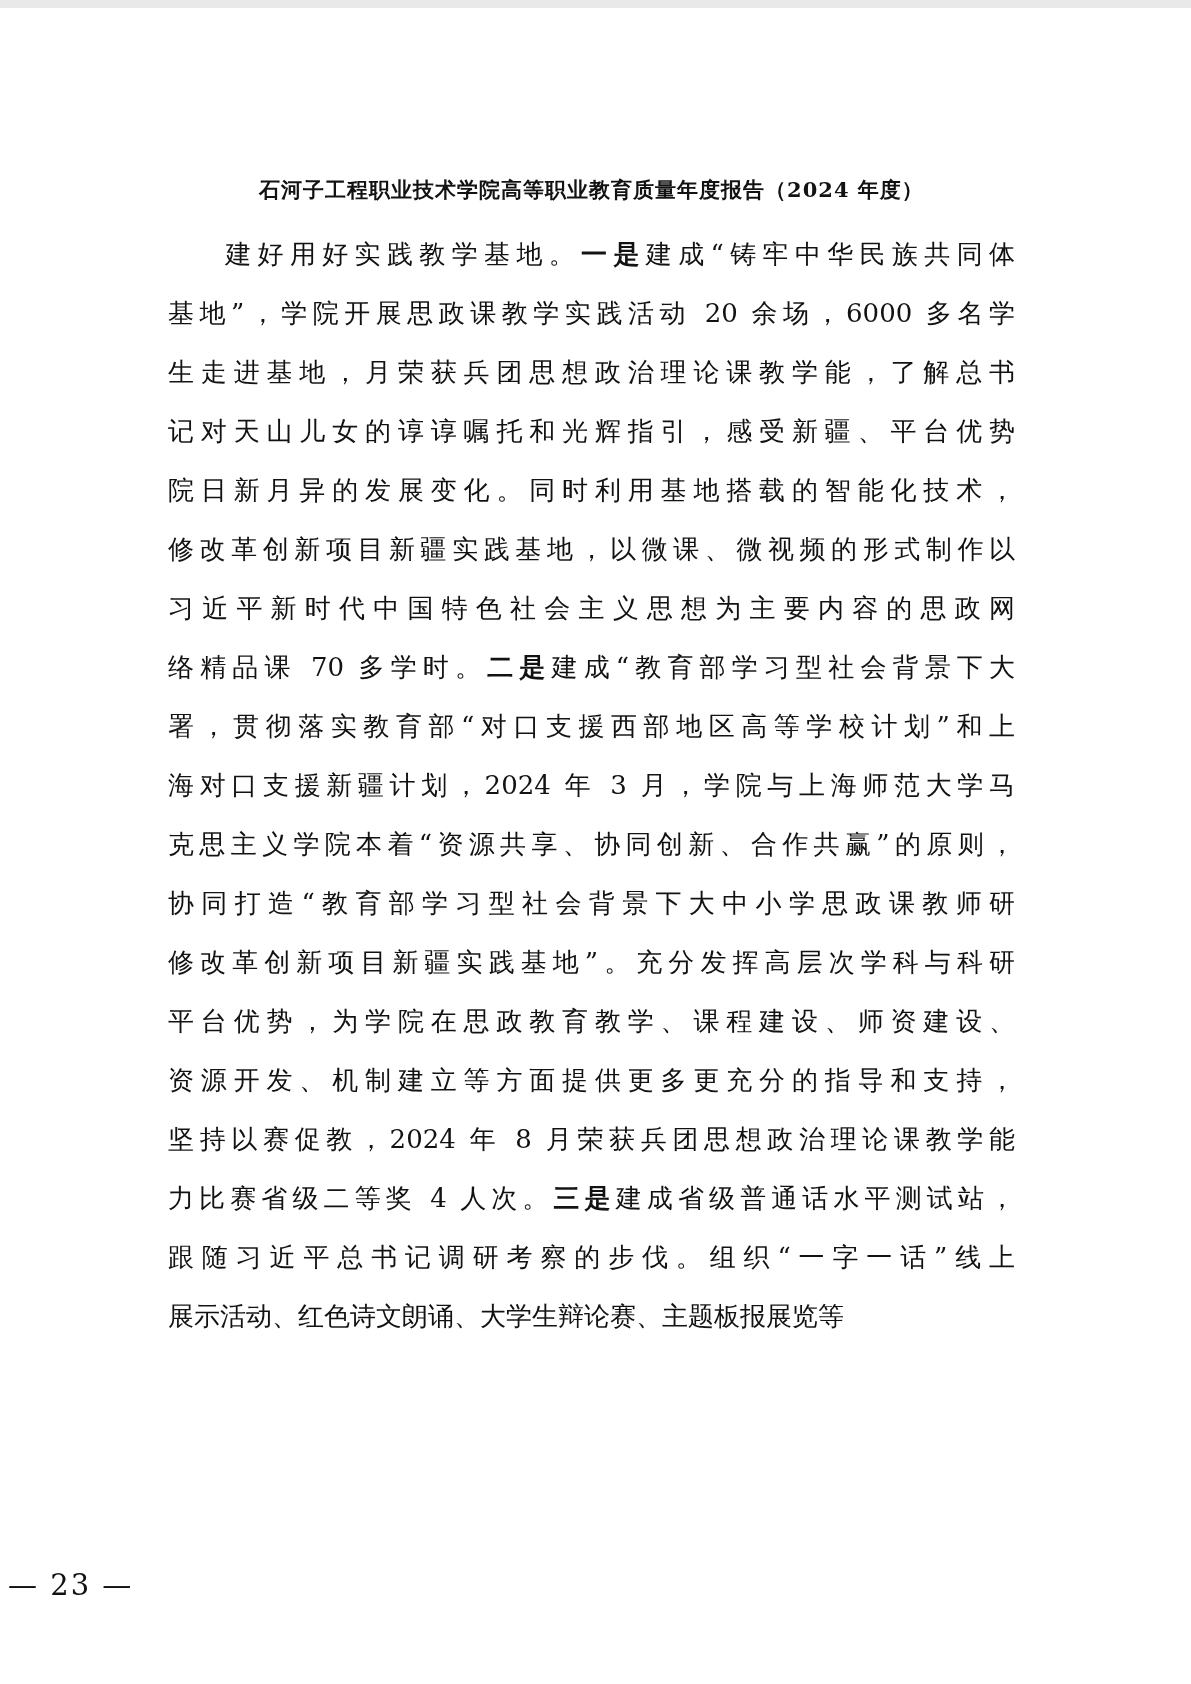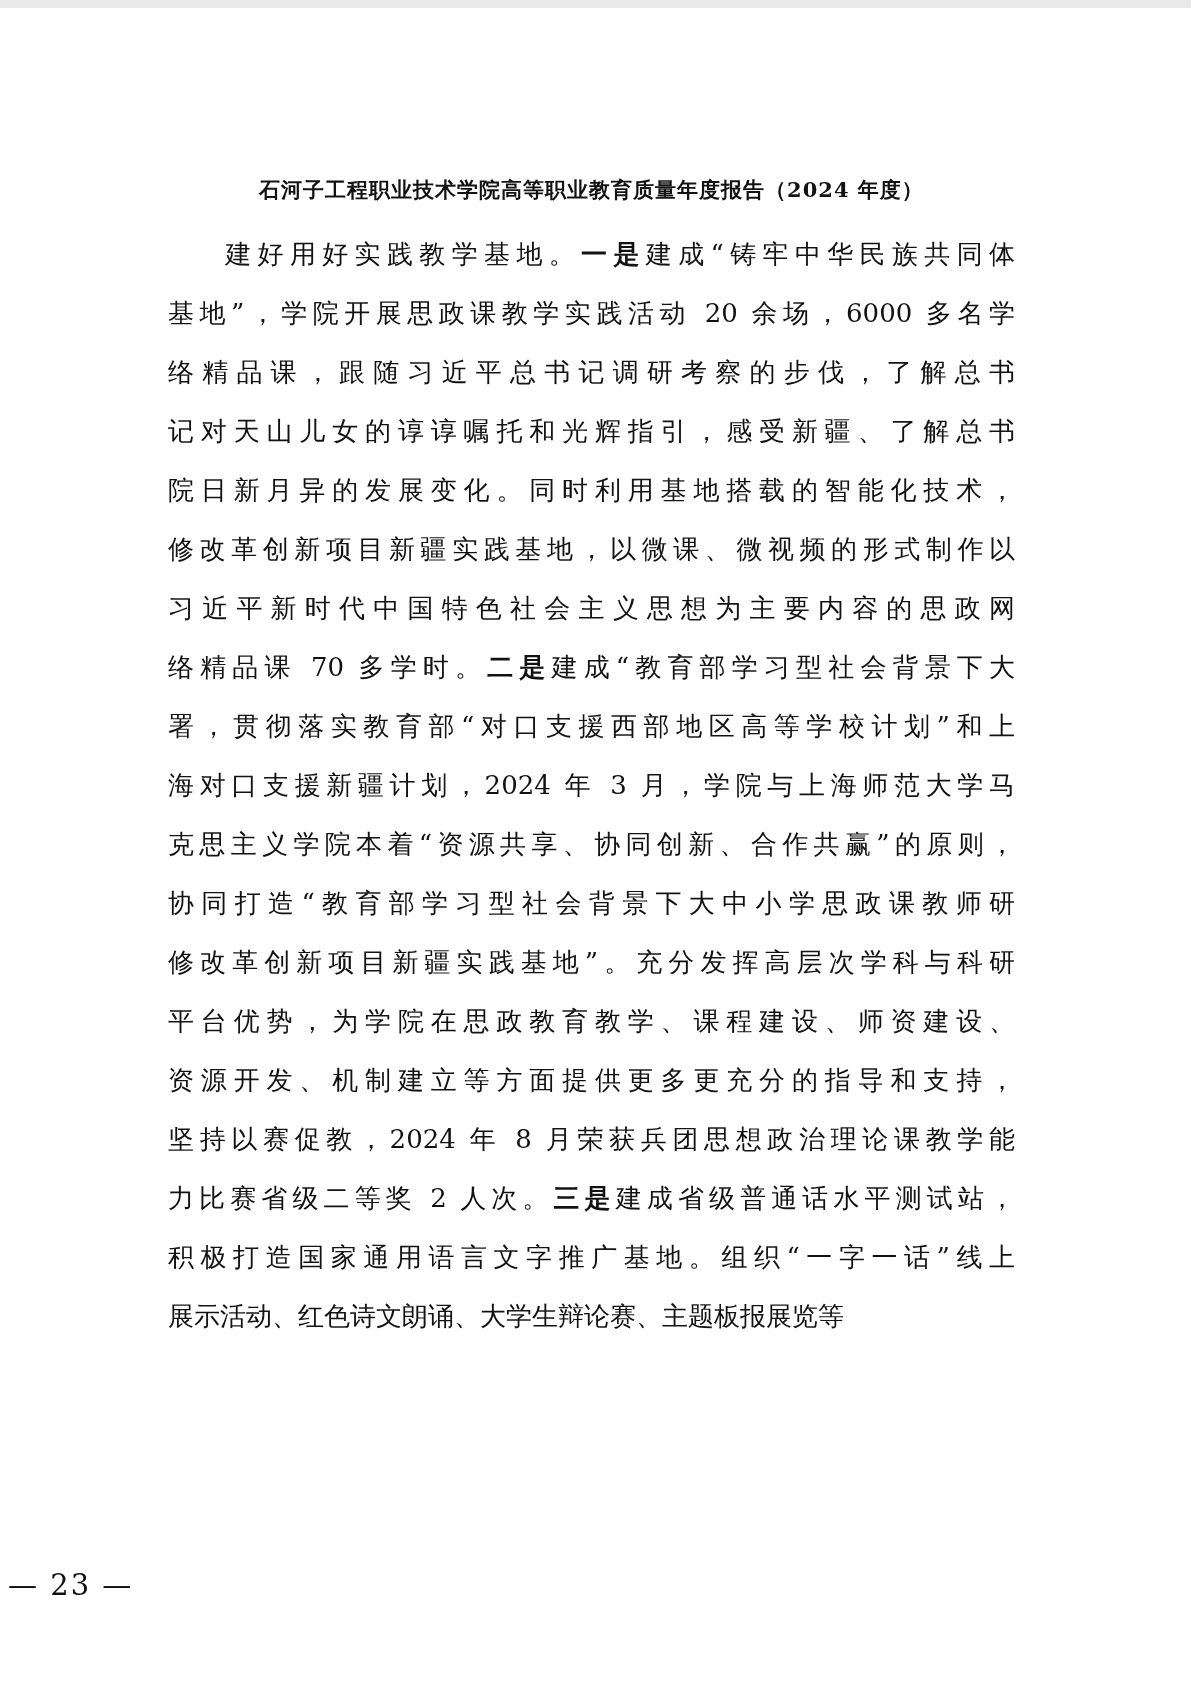--- a/index.html
+++ b/index.html
@@ -68,35 +68,35 @@
 <body>
 
 <div class="page">
   <div class="header">
     <span>石河子工程职业技术学院高等职业教育质量年度报告（2024 年度）</span>
   </div>
 
   <div class="docbody">
       <div class="line indent"><span>建好用好实践教学基地。</span><span class="bold">一是</span><span>建成“铸牢中华民族共同体</span></div>
       <div class="line"><span>基地”，学院开展思政课教学实践活动 20 余场，6000 多名学</span></div>
-      <div class="line"><span>络精品课，跟随习近平总书记调研考察的步伐，了解总书</span></div>
-      <div class="line"><span>记对天山儿女的谆谆嘱托和光辉指引，感受新疆、了解总书</span></div>
+      <div class="line"><span>生走进基地，月荣获兵团思想政治理论课教学能，了解总书</span></div>
+      <div class="line"><span>记对天山儿女的谆谆嘱托和光辉指引，感受新疆、平台优势</span></div>
       <div class="line"><span>院日新月异的发展变化。同时利用基地搭载的智能化技术，</span></div>
       <div class="line"><span>修改革创新项目新疆实践基地，以微课、微视频的形式制作以</span></div>
       <div class="line"><span>习近平新时代中国特色社会主义思想为主要内容的思政网</span></div>
       <div class="line"><span>络精品课 70 多学时。</span><span class="bold">二是</span><span>建成“教育部学习型社会背景下大</span></div>
       <div class="line"><span>署，贯彻落实教育部“对口支援西部地区高等学校计划”和上</span></div>
       <div class="line"><span>海对口支援新疆计划，2024 年 3 月，学院与上海师范大学马</span></div>
       <div class="line"><span>克思主义学院本着“资源共享、协同创新、合作共赢”的原则，</span></div>
       <div class="line"><span>协同打造“教育部学习型社会背景下大中小学思政课教师研</span></div>
       <div class="line"><span>修改革创新项目新疆实践基地”。充分发挥高层次学科与科研</span></div>
       <div class="line"><span>平台优势，为学院在思政教育教学、课程建设、师资建设、</span></div>
       <div class="line"><span>资源开发、机制建立等方面提供更多更充分的指导和支持，</span></div>
       <div class="line"><span>坚持以赛促教，2024 年 8 月荣获兵团思想政治理论课教学能</span></div>
-      <div class="line"><span>力比赛省级二等奖 2 人次。</span><span class="bold">三是</span><span>建成省级普通话水平测试站，</span></div>
-      <div class="line"><span>积极打造国家通用语言文字推广基地。组织“一字一话”线上</span></div>
+      <div class="line"><span>力比赛省级二等奖 4 人次。</span><span class="bold">三是</span><span>建成省级普通话水平测试站，</span></div>
+      <div class="line"><span>跟随习近平总书记调研考察的步伐。组织“一字一话”线上</span></div>
       <div class="line last"><span>展示活动、红色诗文朗诵、大学生辩论赛、主题板报展览等</span></div>
     </div>
 
   <div class="footer">
     <span>— 23 —</span>
   </div>
 </div>
 
 </body></html>

